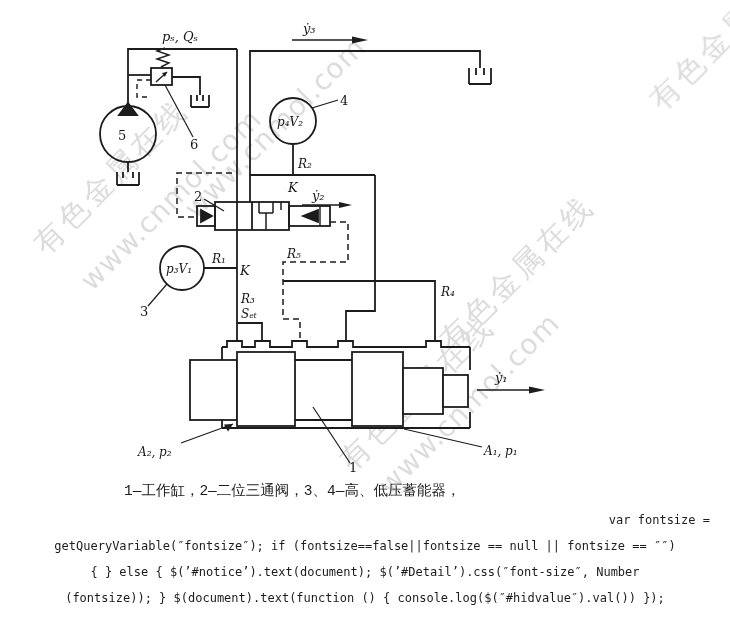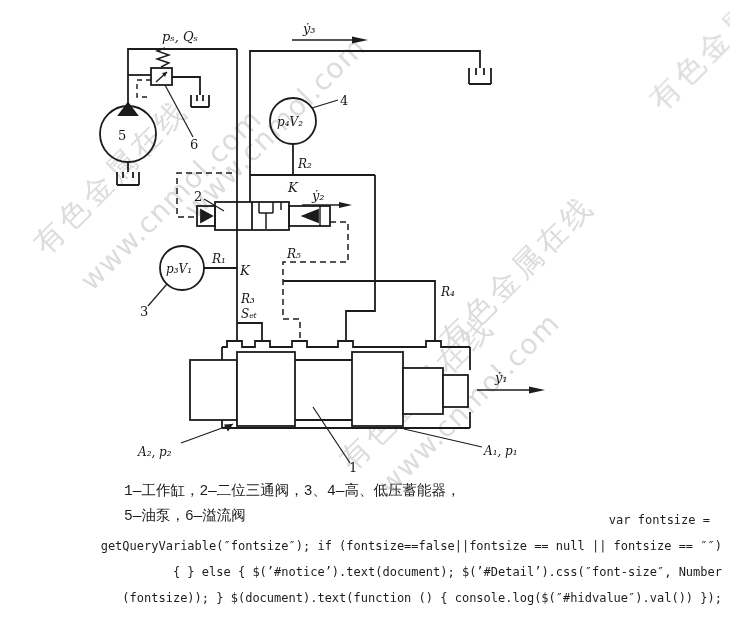--- a/index.html
+++ b/index.html
@@ -9,21 +9,21 @@
   .lbl{font:italic 12px "DejaVu Serif","DejaVu Sans",serif;fill:#161616;}
   .lblb{font:italic 13px "DejaVu Serif","DejaVu Sans",serif;fill:#161616;}
   .num{font:13px "DejaVu Serif",serif;fill:#161616;}
   .wm-cn{font:30px "DejaVu Sans",sans-serif;letter-spacing:4px;}
   .wm-url{font:28px "DejaVu Sans",sans-serif;letter-spacing:1px;}
   #caption{position:absolute;left:124px;top:479px;width:470px;color:#1c1c1c;
            font-size:14.5px;line-height:25px;font-family:Liberation Mono, monospace;}
   #code-overlay{position:absolute;left:8px;right:8px;top:507px;color:#1c1c1c;
            font-family:"DejaVu Sans Mono","Liberation Mono",monospace;font-size:12px;line-height:26px;}
   #code-overlay .r{text-align:right;padding-right:12px;}
-  #code-overlay .c{text-align:right;white-space:nowrap;}
+  #code-overlay .c{text-align:center;white-space:nowrap;}
 </style>
 </head>
 <body>
 
 <div id="page">
 
   <svg width="730" height="644" viewBox="0 0 730 644">
 
     <g fill="#b8b8b8" opacity="0.5">
       <text class="wm-cn" transform="translate(46,256) rotate(-45)">有色金属在线</text>
@@ -135,21 +135,20 @@
       <text class="lblb" x="312" y="200">ẏ₂</text>
       <text class="lblb" x="495" y="382">ẏ₁</text>
       <text class="lbl" x="484" y="455">A₁, p₁</text>
       <text class="lbl" x="138" y="456">A₂, p₂</text>
     </g>
   </svg>
 
   
   <div id="caption">
     <div>1—工作缸，2—二位三通阀，3、4—高、低压蓄能器，</div>
-    <div>5—油泵，6—溢流阀</div>
   </div>
 
   
   <div id="code-overlay">
     <div class="r">var fontsize =</div>
     <div class="c">getQueryVariable(″fontsize″); if (fontsize==false||fontsize == null || fontsize == ″″)</div>
     <div class="c">{ } else { $(’#notice’).text(document); $(’#Detail’).css(″font-size″, Number</div>
     <div class="c">(fontsize)); } $(document).text(function () { console.log($(″#hidvalue″).val()) });</div>
   </div>
 

